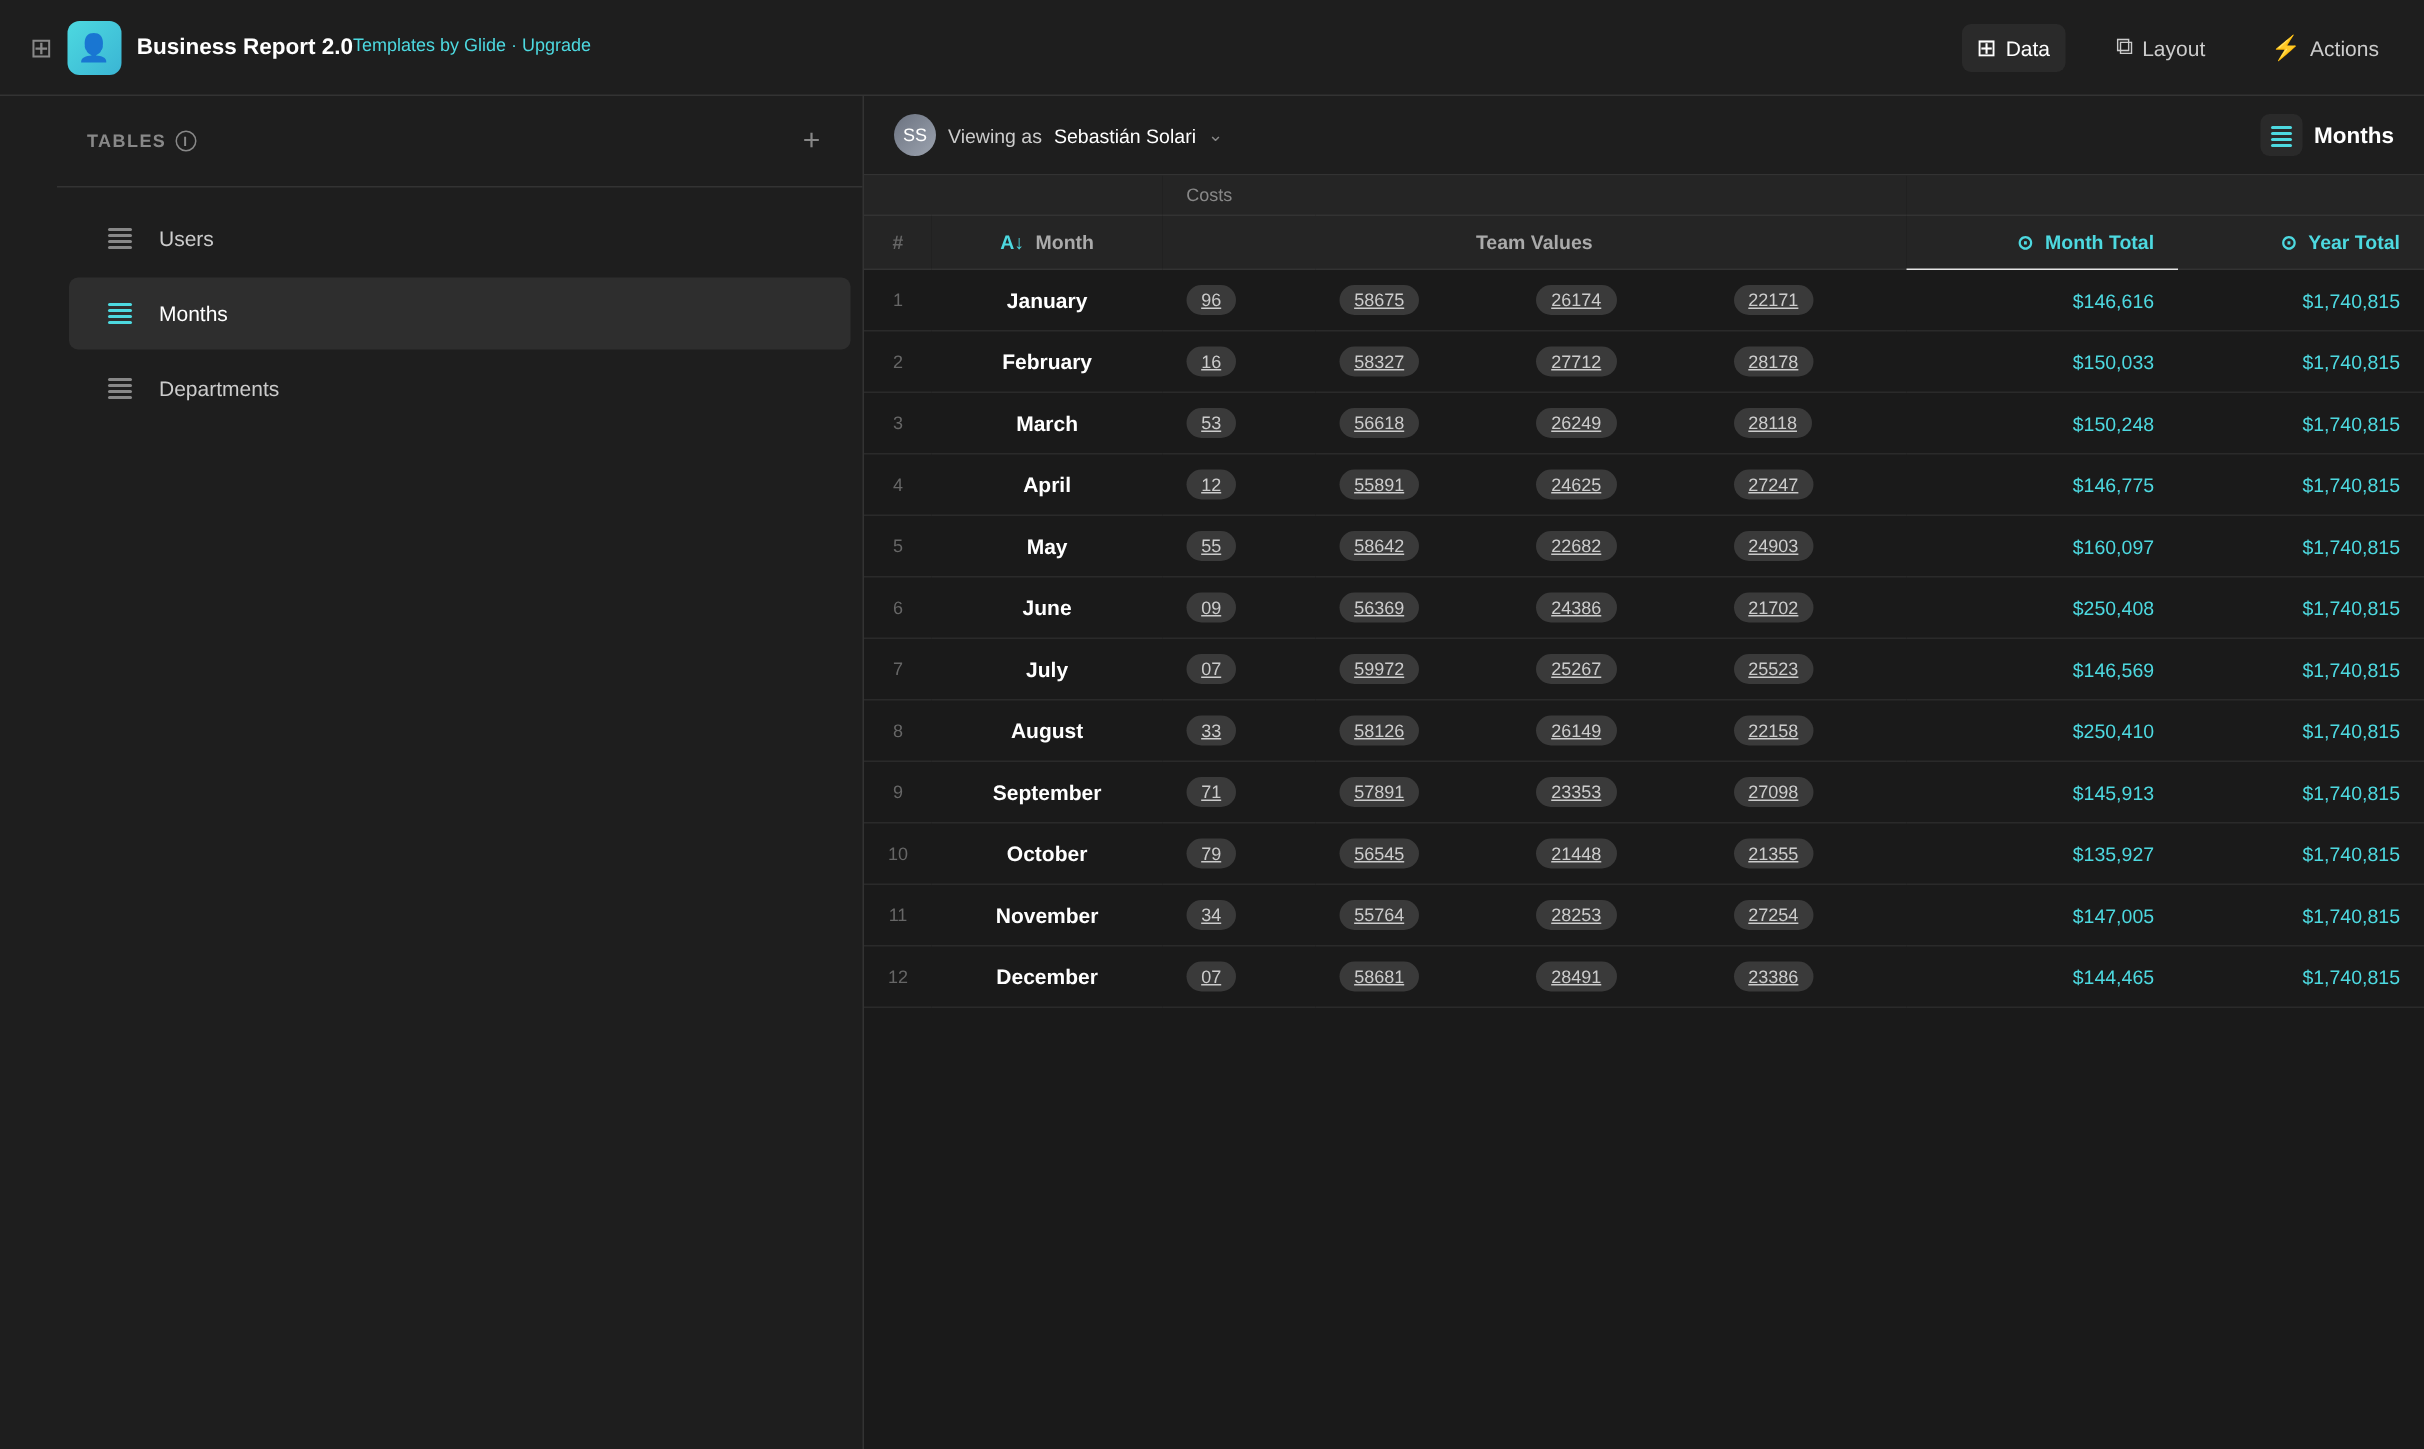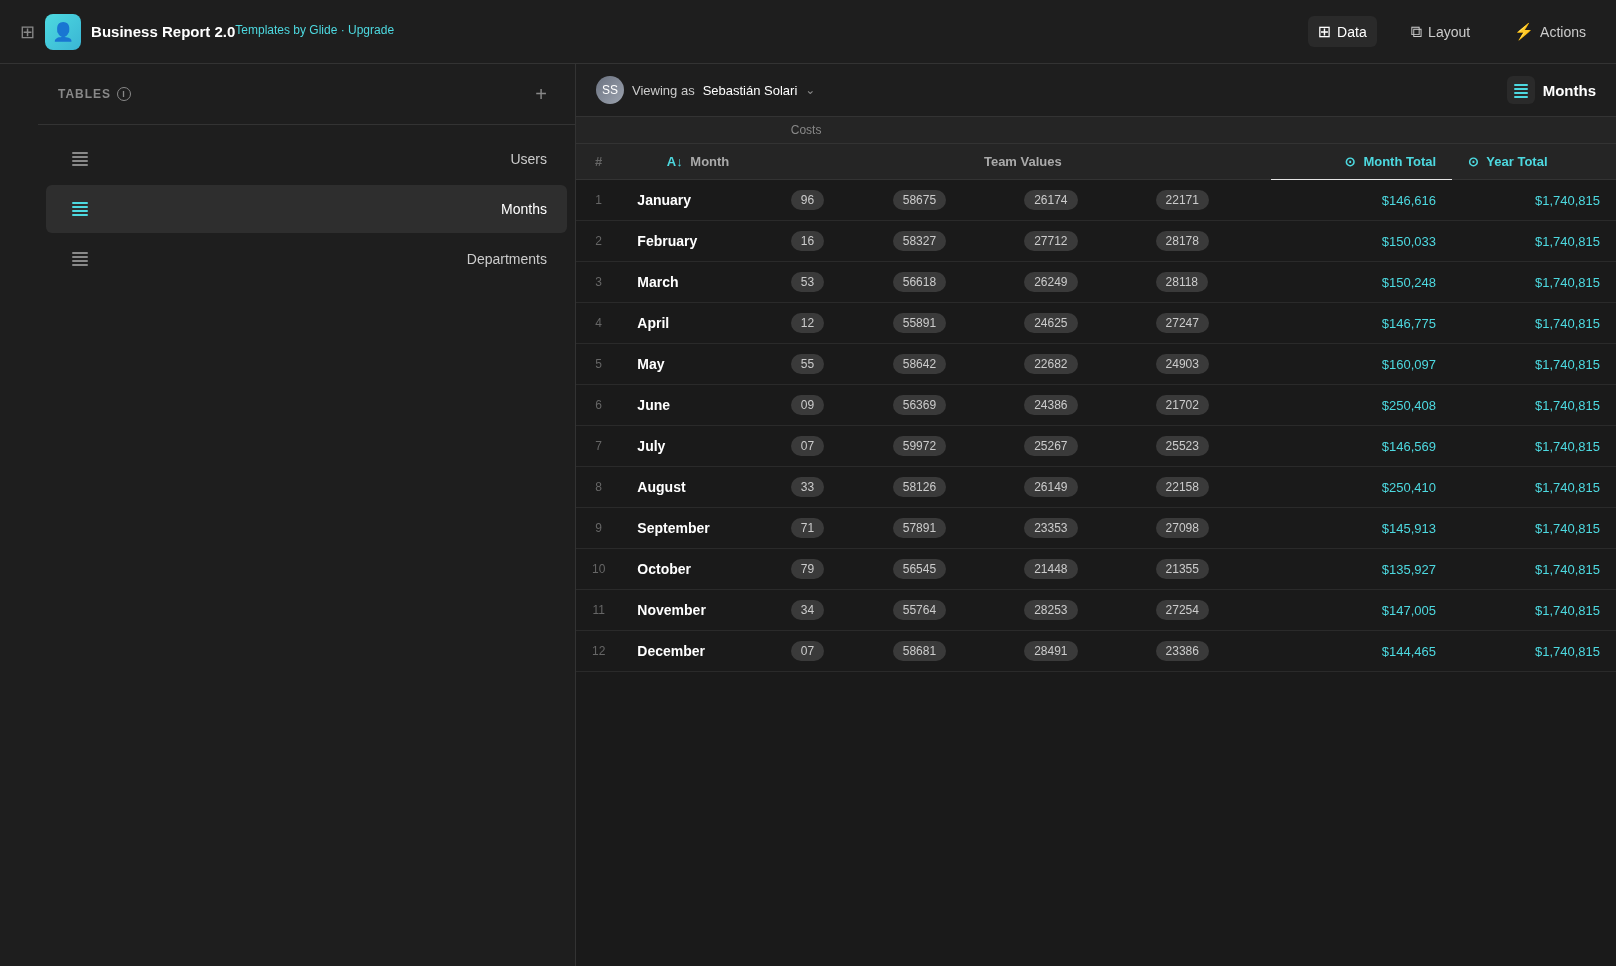--- a/index.html
+++ b/index.html
@@ -138,21 +138,20 @@
     .nav-item {
       display: flex;
       align-items: center;
       gap: 12px;
       padding: 10px 20px;
       cursor: pointer;
       border-radius: 6px;
       margin: 2px 8px;
       font-size: 14px;
       color: #ccc;
-      justify-content: space-between;
     }
     .nav-item.active { background: #2e2e2e; color: #fff; }
     .nav-item-icon {
       width: 28px;
       height: 28px;
       display: flex;
       align-items: center;
       justify-content: center;
       font-size: 16px;
     }
@@ -250,31 +249,33 @@
     td.row-num {
       color: #666;
       text-align: center;
       font-size: 12px;
       width: 40px;
     }
     td.month-name {
       font-weight: 600;
       color: #fff;
       font-size: 14px;
+      text-align: center;
     }
     .badge {
       display: inline-flex;
       align-items: center;
       justify-content: center;
       background: #3a3a3a;
       border-radius: 12px;
       padding: 3px 10px;
       font-size: 12px;
       color: #ccc;
       margin-right: 4px;
+      text-decoration: underline;
     }
     td.month-total {
       color: #4dd9e0;
       font-weight: 400;
       text-align: right;
     }
     td.year-total {
       color: #4dd9e0;
       font-weight: 500;
       text-align: right;
@@ -401,21 +402,21 @@
               <th class="col-num" style="background:#252525;border-bottom:1px solid #333;color:#666;text-align:center;padding:10px 8px;">#</th>
               <th style="background:#252525;border-bottom:1px solid #333;color:#aaa;padding:10px 16px;">
                 <span style="color:#4dd9e0;margin-right:4px;">A↓</span>
                 <span>Month</span>
               </th>
               <th colspan="4" style="background:#252525;border-bottom:1px solid #333;color:#aaa;padding:10px 16px;">Team Values</th>
               <th style="background:#252525;border-bottom:1px solid #e5e5e5;color:#4dd9e0;padding:10px 16px;text-align:right;">
                 <span style="margin-right:4px;">⊙</span>
                 <span>Month Total</span>
               </th>
-              <th style="background:#252525;border-bottom:1px solid #333;color:#4dd9e0;padding:10px 16px;text-align:left;">
+              <th style="background:#252525;border-bottom:1px solid #333;color:#4dd9e0;padding:10px 16px;text-align:right;">
                 <span style="margin-right:4px;">⊙</span>
                 <span>Year Total</span>
               </th>
             </tr>
           </thead>
           <tbody id="table-body">
           <tr>
     <td class="row-num">1</td>
     <td class="month-name">January</td>
     <td><span class="badge">96</span></td>

